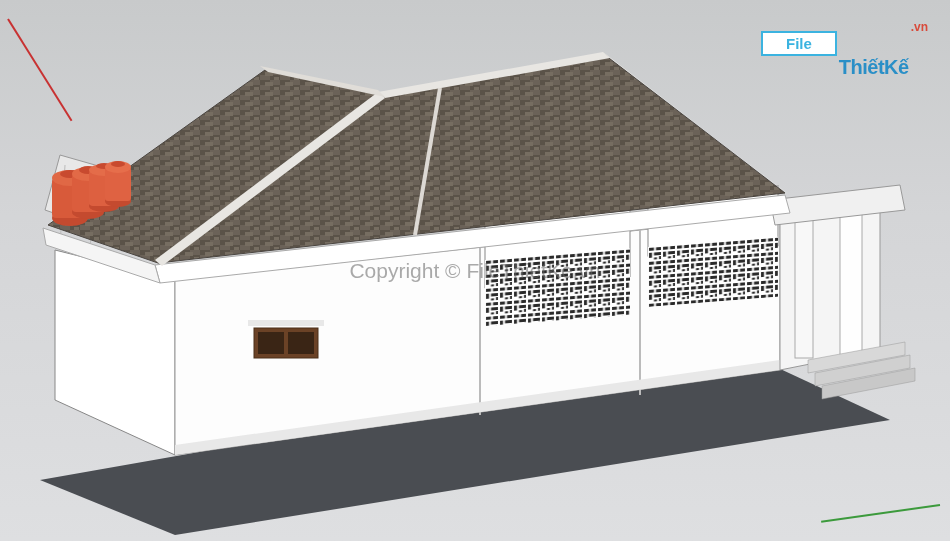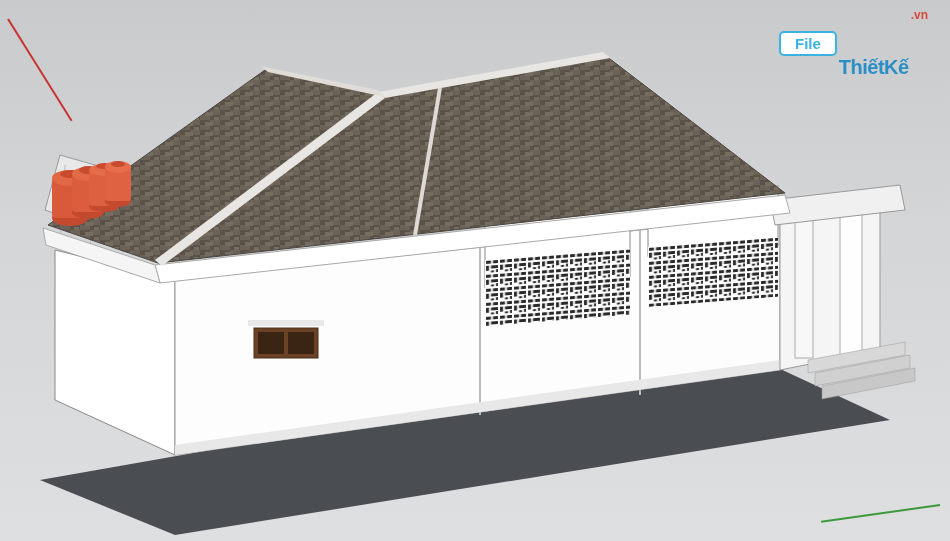--- a/index.html
+++ b/index.html
@@ -46,40 +46,40 @@
       top: 8px;
       right: 22px;
       display: flex;
       align-items: center;
       gap: 2px;
       z-index: 10;
     }
     .logo-file {
       background: #fff;
       border: 2px solid #3bb3e0;
-      border-radius: 5px;
-      padding: 2px 14px;
+      border-radius: 0;
+      padding: 2px 23px;
       font-size: 15px;
       font-weight: bold;
       color: #3bb3e0;
       font-family: Arial, sans-serif;
     }
     .logo-thietke {
       font-size: 20px;
       font-weight: bold;
       color: #2a8fc7;
       letter-spacing: -0.5px;
       margin-top: 48px;
     }
     .logo-vn {
       font-size: 12px;
       font-weight: bold;
       color: #d84a3a;
       align-self: flex-start;
-      margin-top: 0;
+      margin-top: 12px;
     }
     .watermark {
       position: absolute;
       top: 50%;
       left: 50%;
       transform: translate(-50%, -50%);
       font-size: 21px;
       color: rgba(100, 100, 100, 0.55);
       z-index: 5;
       pointer-events: none;
@@ -206,13 +206,14 @@
       <ellipse cx="118" cy="164" rx="7" ry="3" fill="#c84a2f"></ellipse>
     </g>
   </svg>
 
   <div class="logo-badge">
     <span class="logo-file">File</span>
     <span class="logo-thietke">ThiếtKế</span>
     <span class="logo-vn">.vn</span>
   </div>
 
+  <div class="watermark">Copyright © FileThietKe.vn</div>
 </div>
 
 </body></html>

